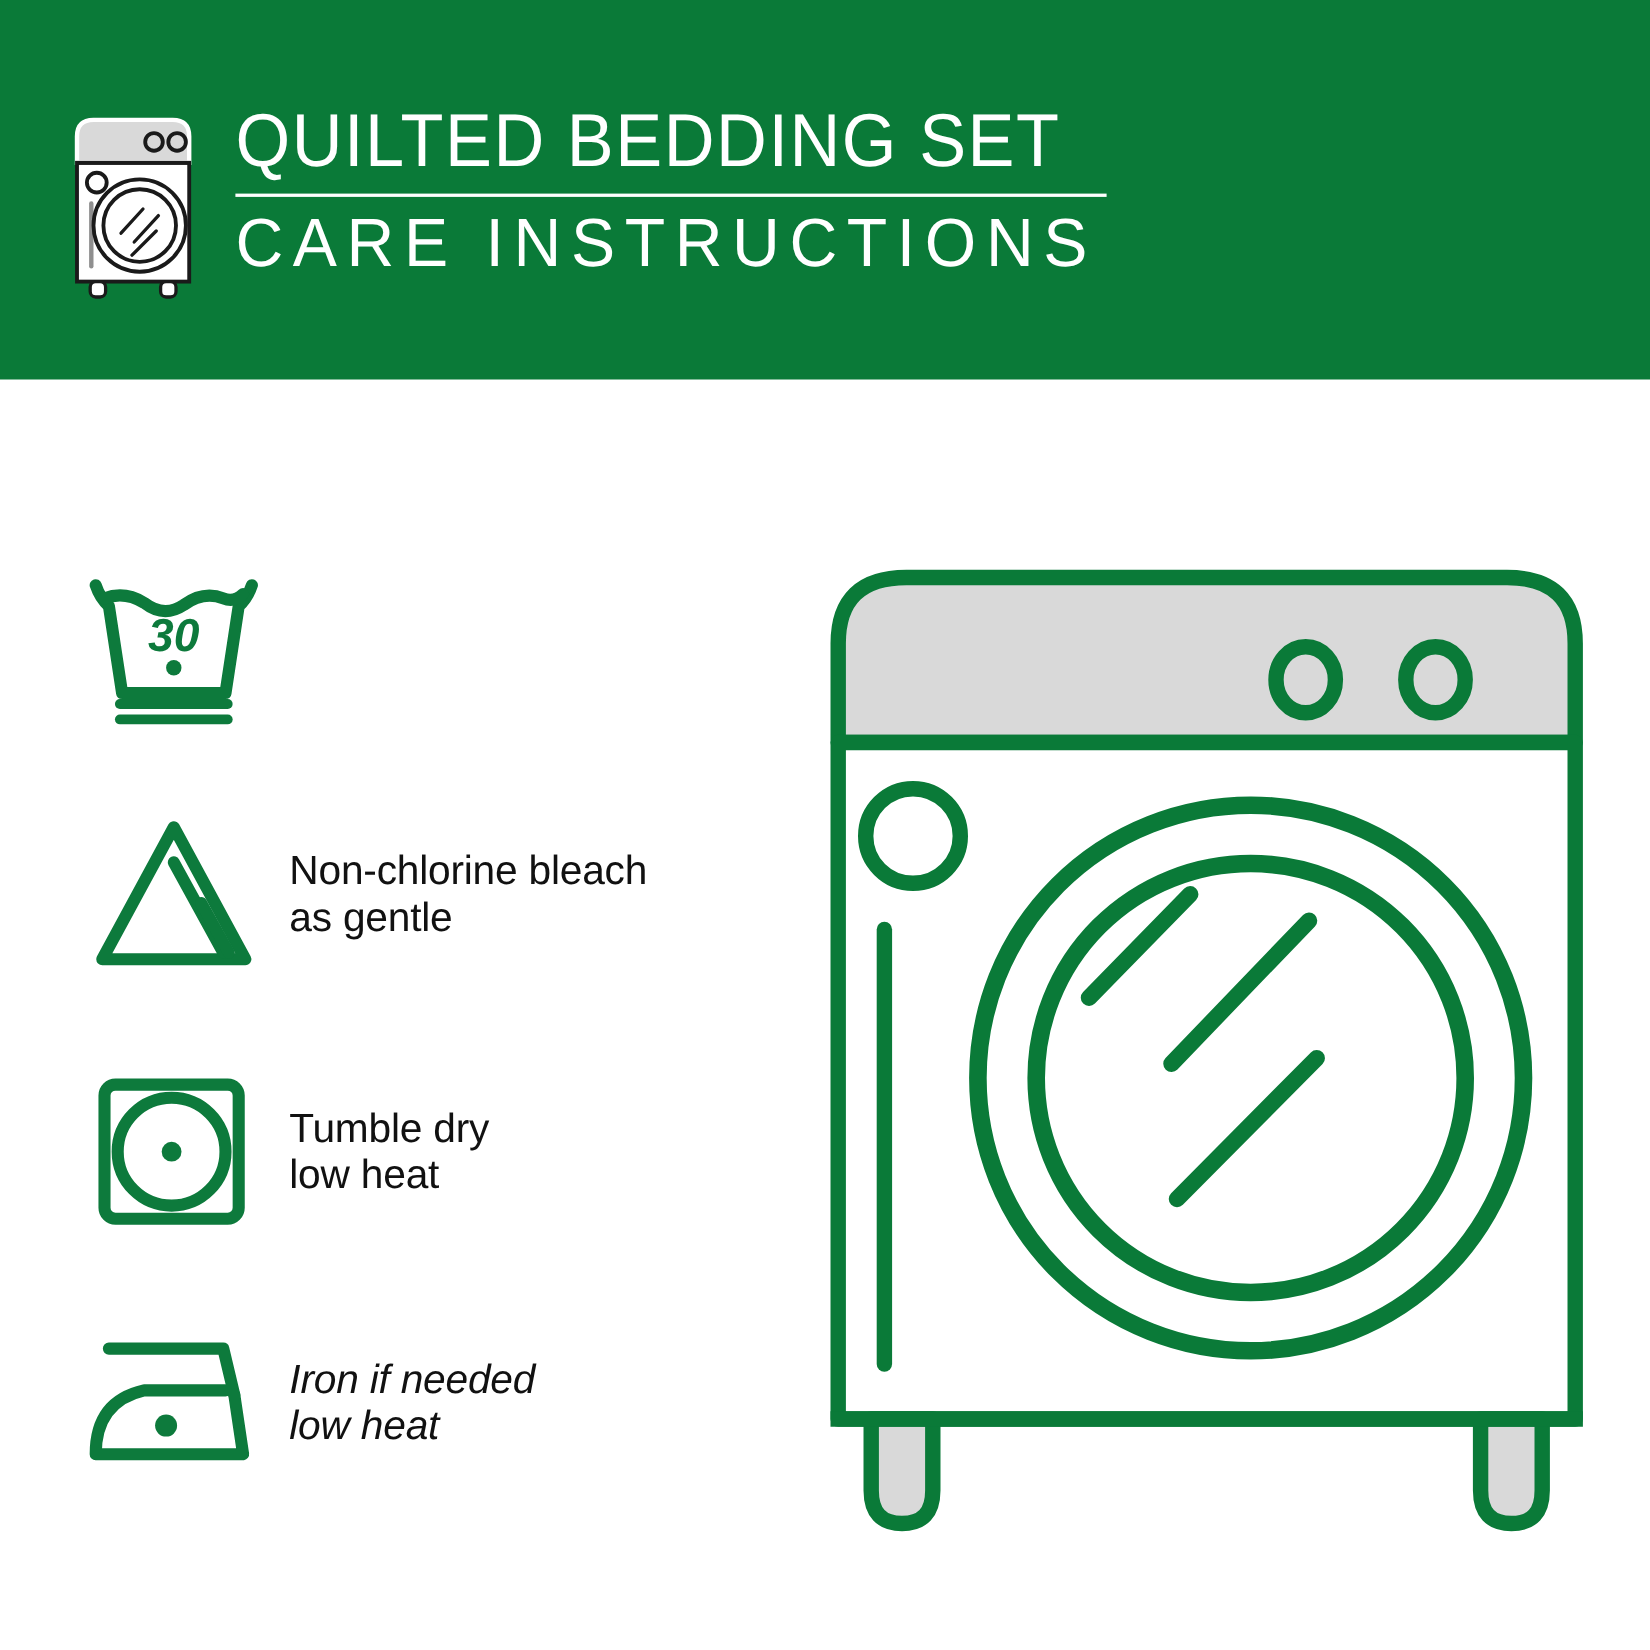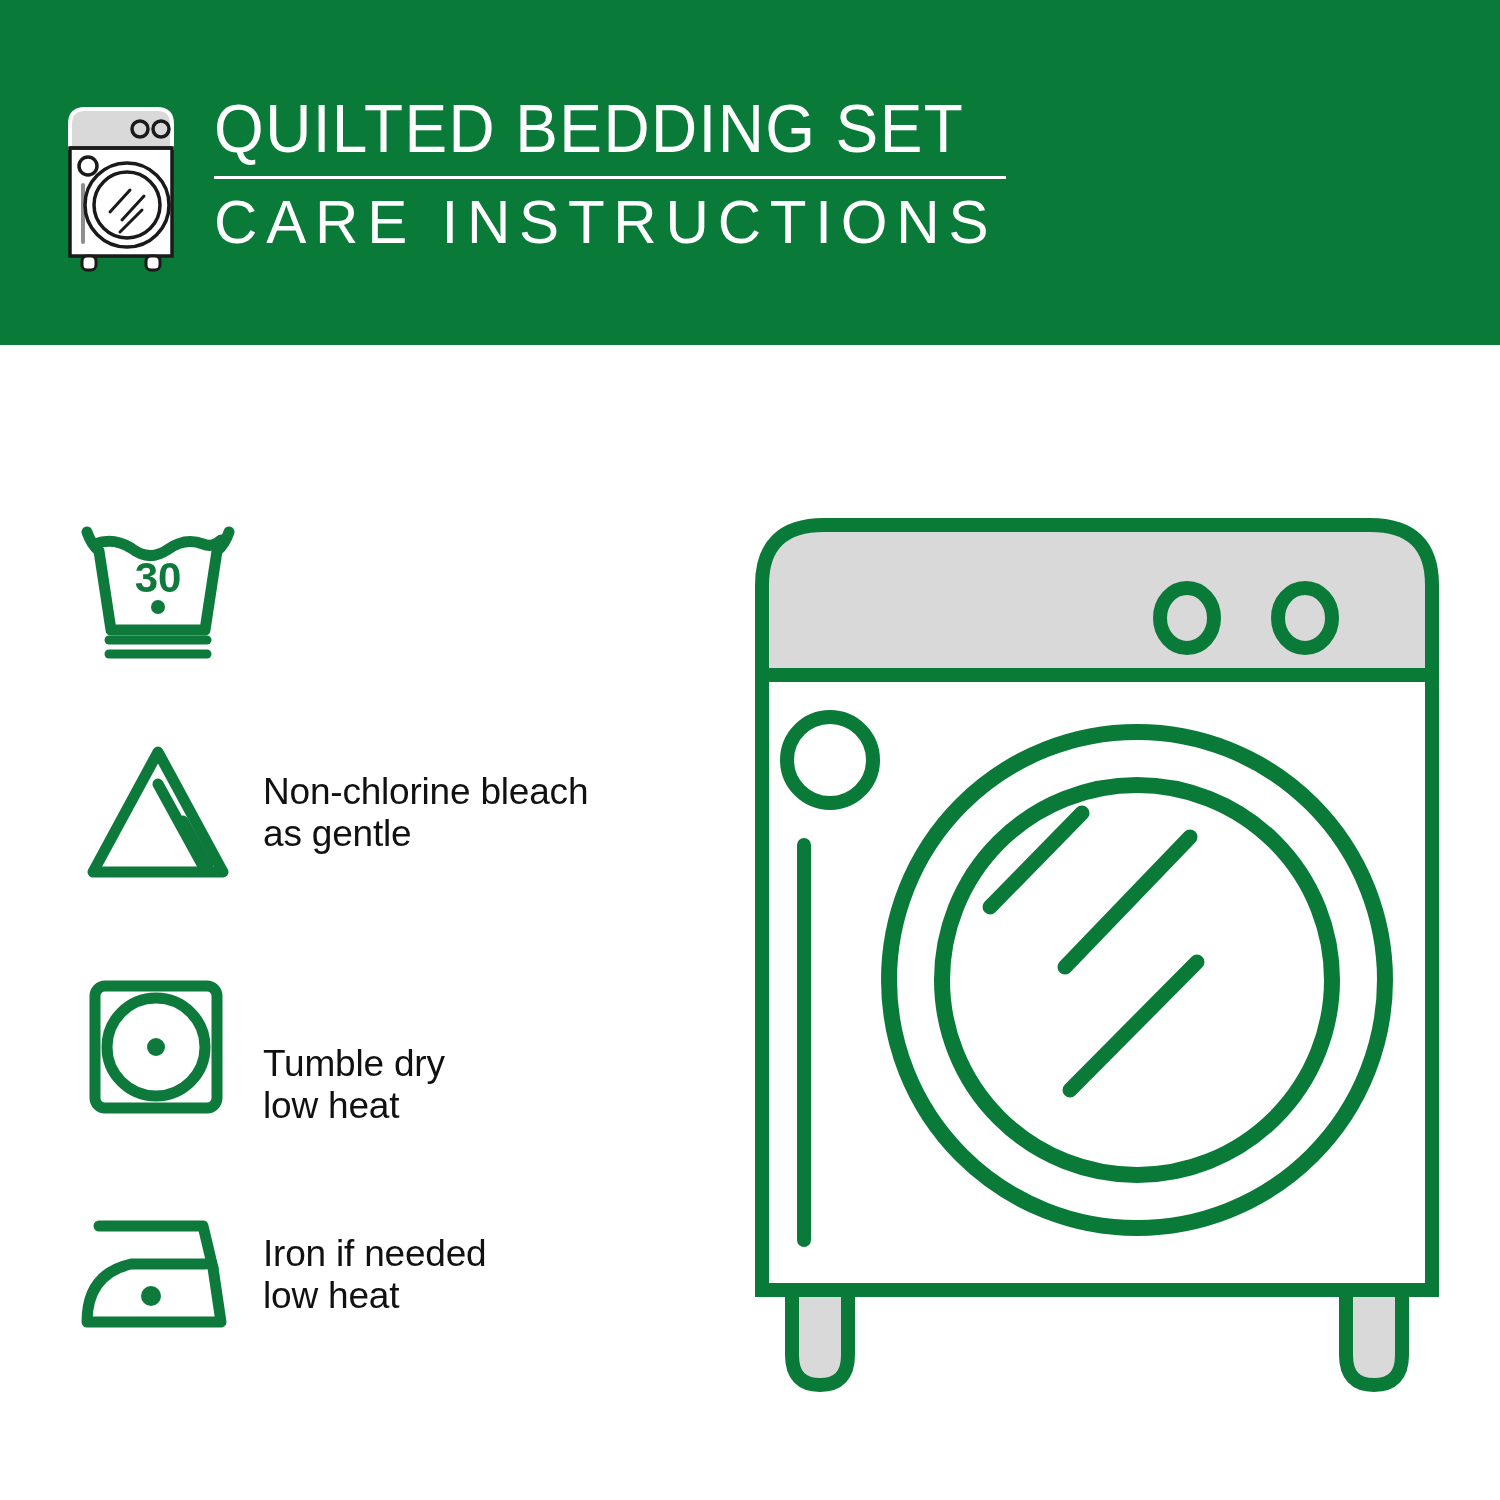--- a/index.html
+++ b/index.html
@@ -93,24 +93,24 @@
 
   .care-row {
     position: absolute;
     left: 0;
     display: flex;
     flex-direction: row;
     align-items: center;
     width: 640px;
   }
 
-  .care-row.r0 { top: 0px;   }
+  .care-row.r0 { top: 0px; font-style: italic;   }
   .care-row.r1 { top: 228px; }
-  .care-row.r2 { top: 462px; align-items: flex-end; }
-  .care-row.r3 { top: 690px; }
+  .care-row.r2 { top: 462px; }
+  .care-row.r3 { top: 690px; font-style: italic; }
 
   .care-symbol {
     flex: 0 0 auto;
     width: 175px;
     height: 160px;
     display: flex;
     align-items: center;
     justify-content: center;
   }
 

